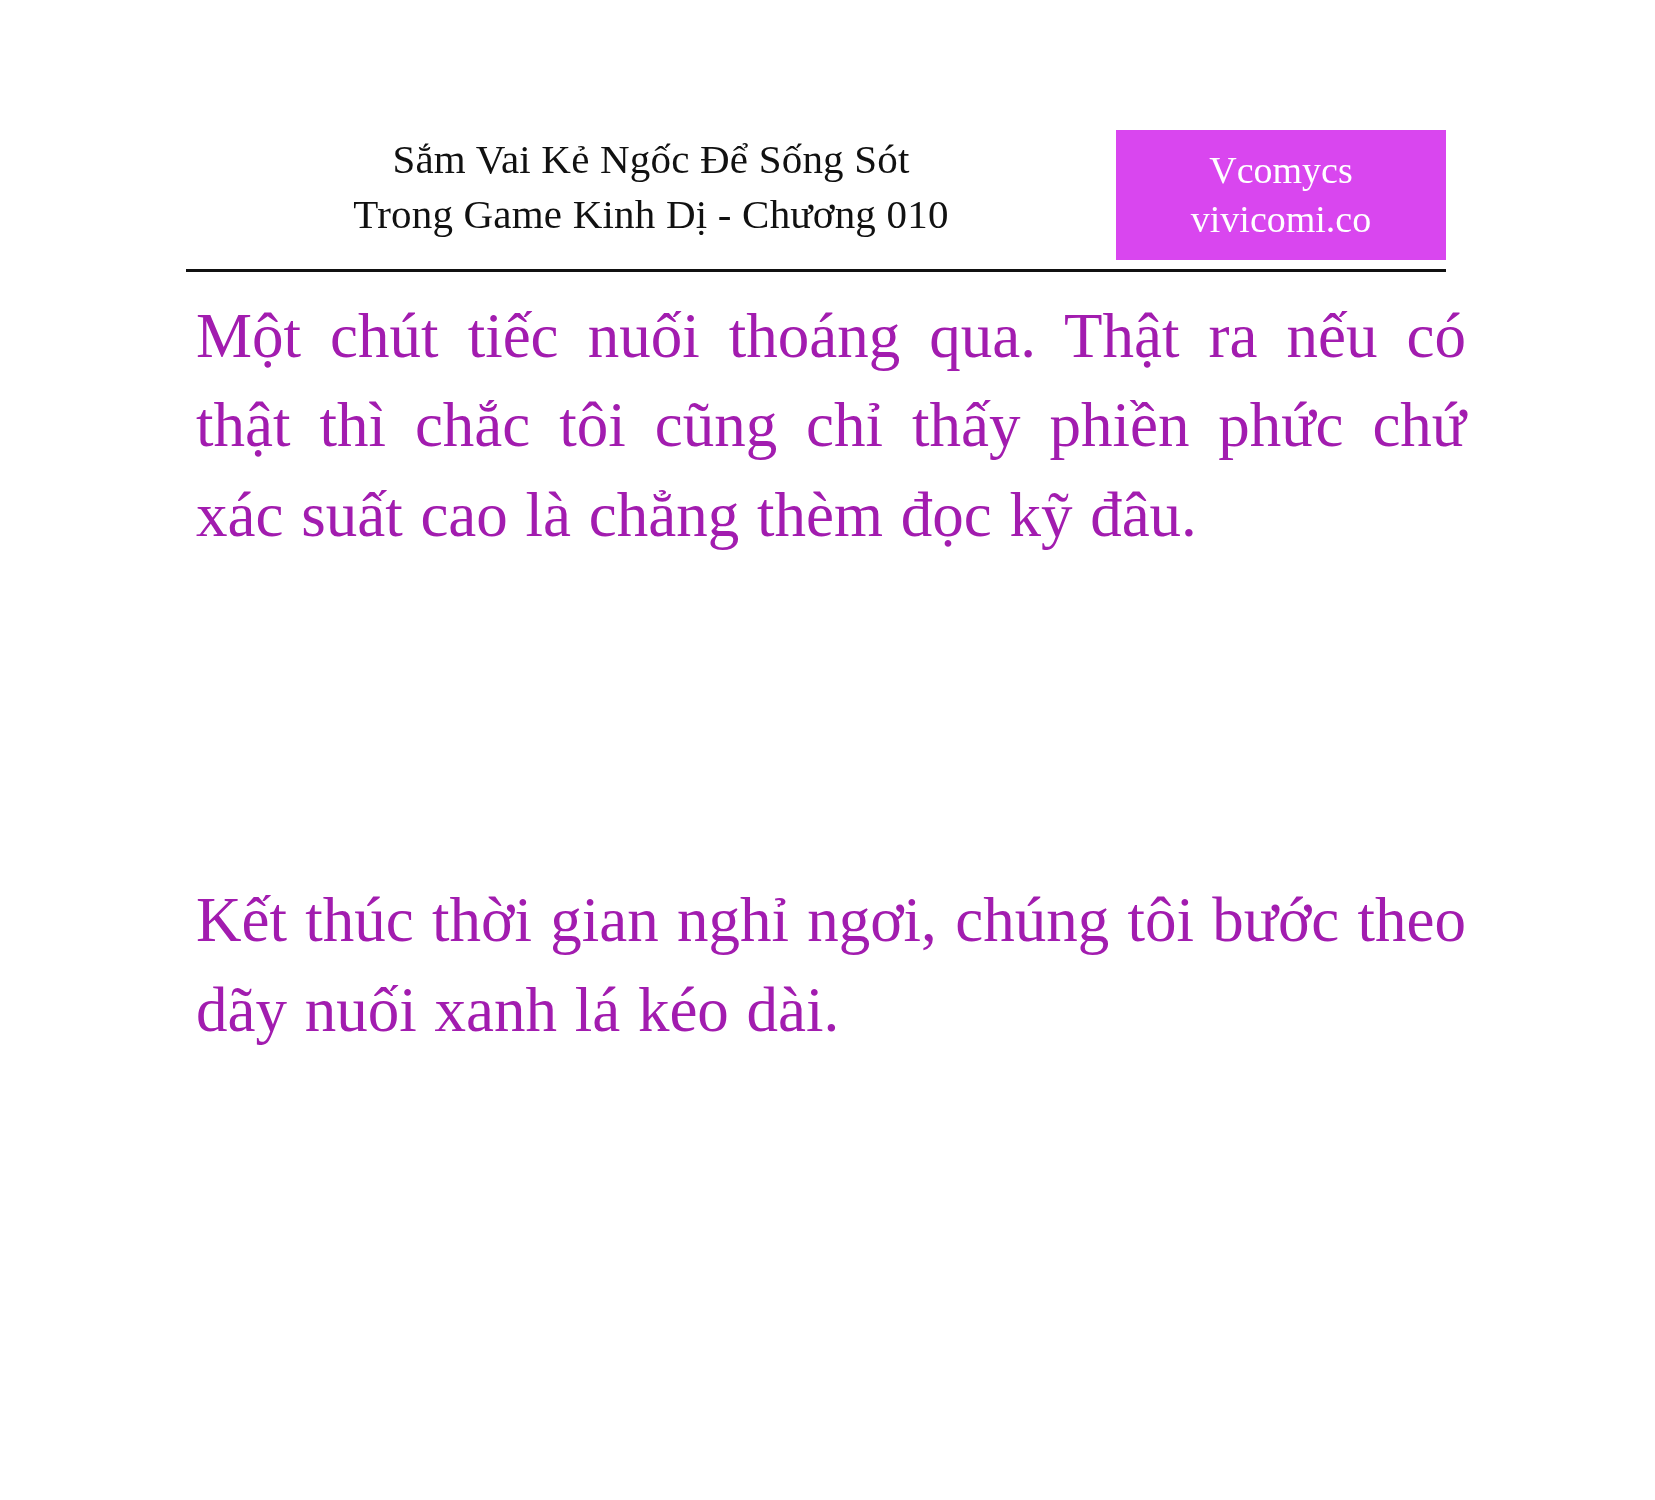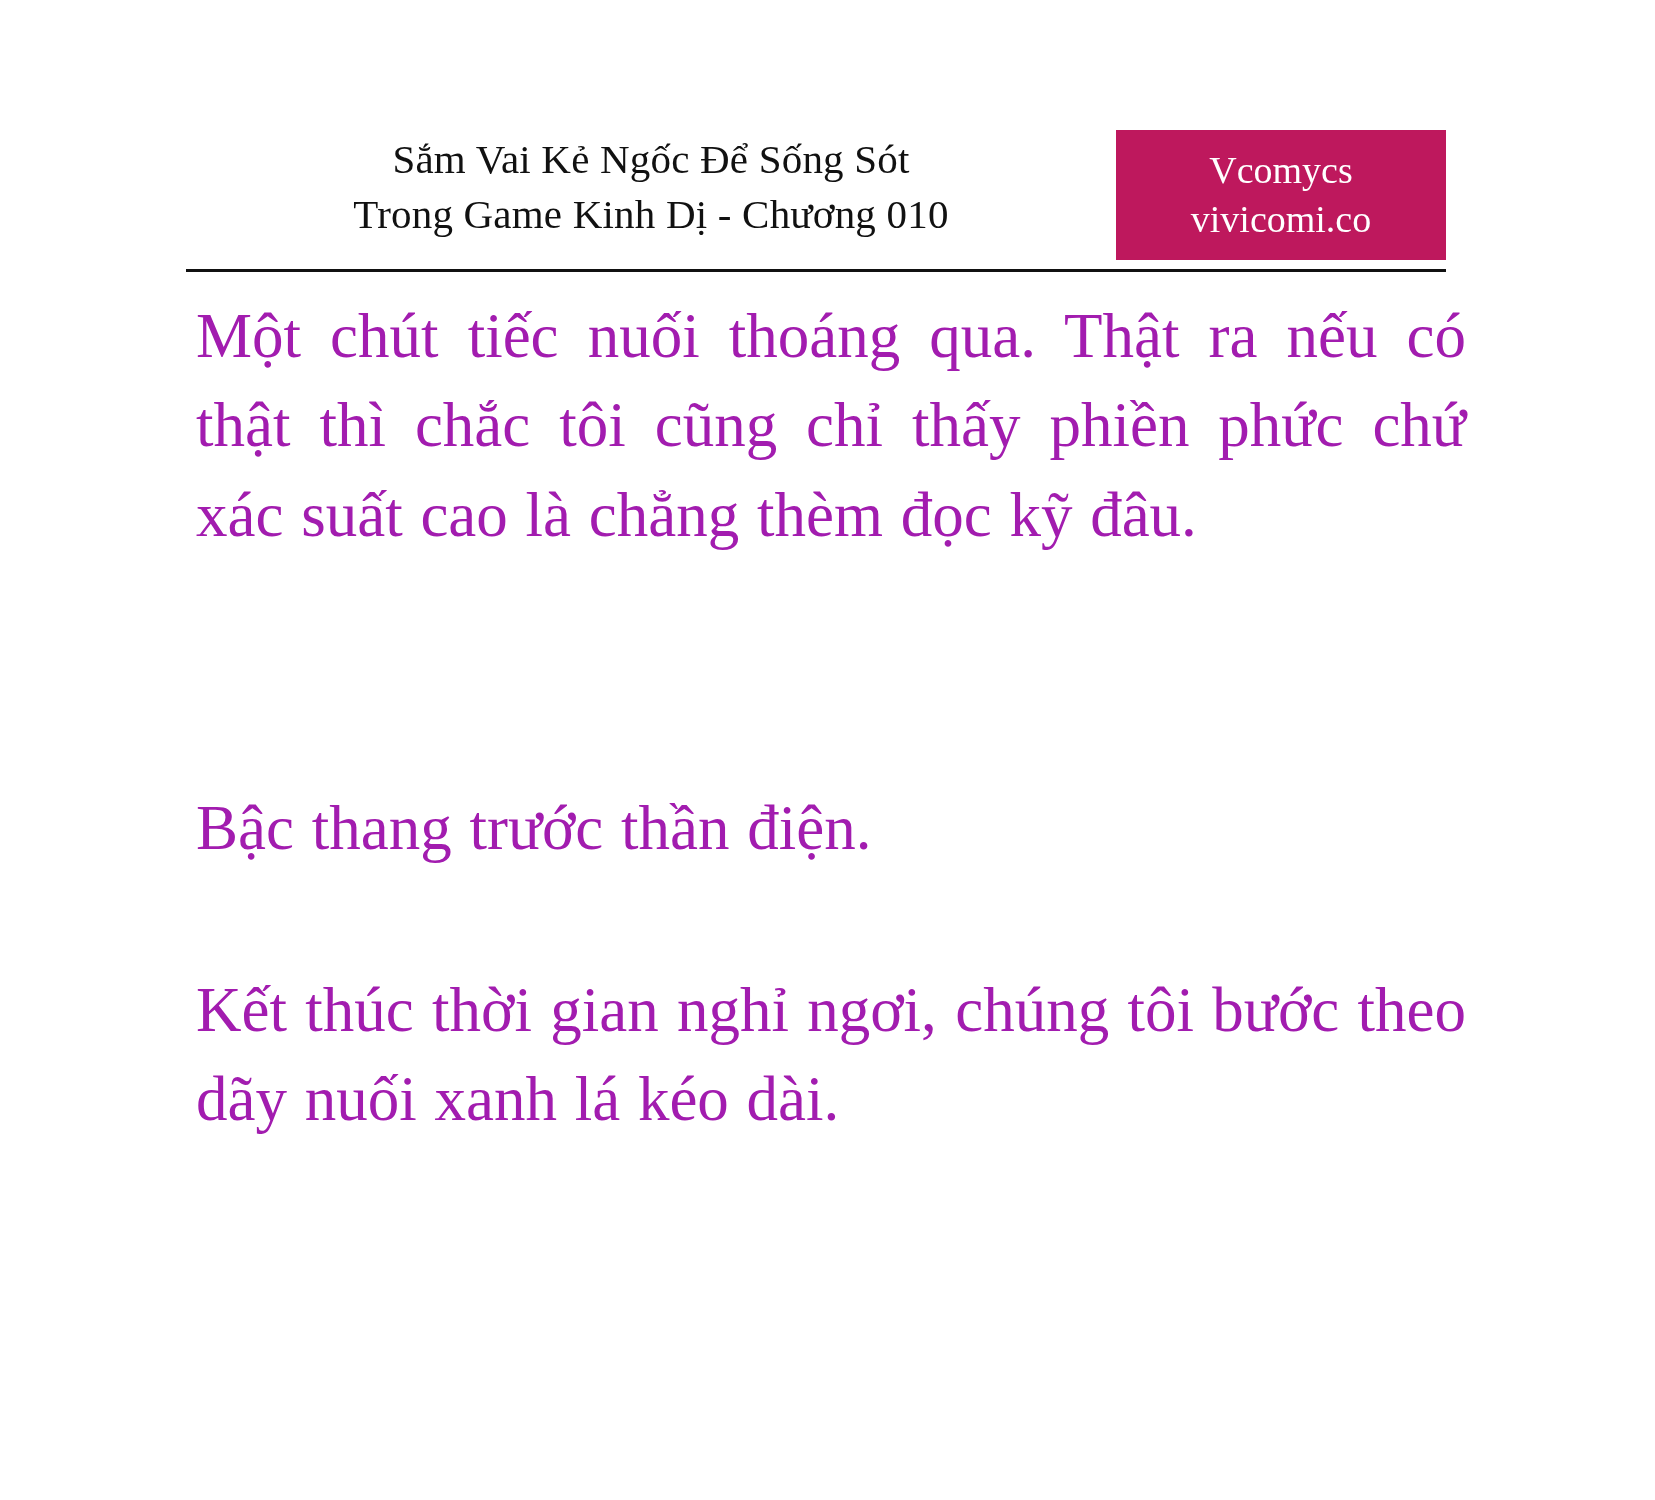--- a/index.html
+++ b/index.html
@@ -98,27 +98,26 @@
 </head>
 <body>
 
 <div class="page">
 
   <div class="header">
     <div class="header-title">
       <span class="line">Sắm Vai Kẻ Ngốc Để Sống Sót</span>
       <span class="line">Trong Game Kinh Dị - Chương 010</span>
     </div>
-    <div class="header-badge" style="background: #be185d;">
+    <div class="header-badge" style="background: #d946ef;">
       <span class="badge-line">Vcomycs</span>
       <span class="badge-line">vivicomi.co</span>
     </div>
   </div>
 
   <div class="content">
     <p class="para">Một chút tiếc nuối thoáng qua. Thật ra nếu có thật thì chắc tôi cũng chỉ thấy phiền phức chứ xác suất cao là chẳng thèm đọc kỹ đâu.</p>
     <div class="gap-large"></div>
-    <p class="para">Bậc thang trước thần điện.</p>
     <div class="gap-small"></div>
     <p class="para">Kết thúc thời gian nghỉ ngơi, chúng tôi bước theo dãy nuối xanh lá kéo dài.</p>
   </div>
 
 </div>
 
 </body></html>

